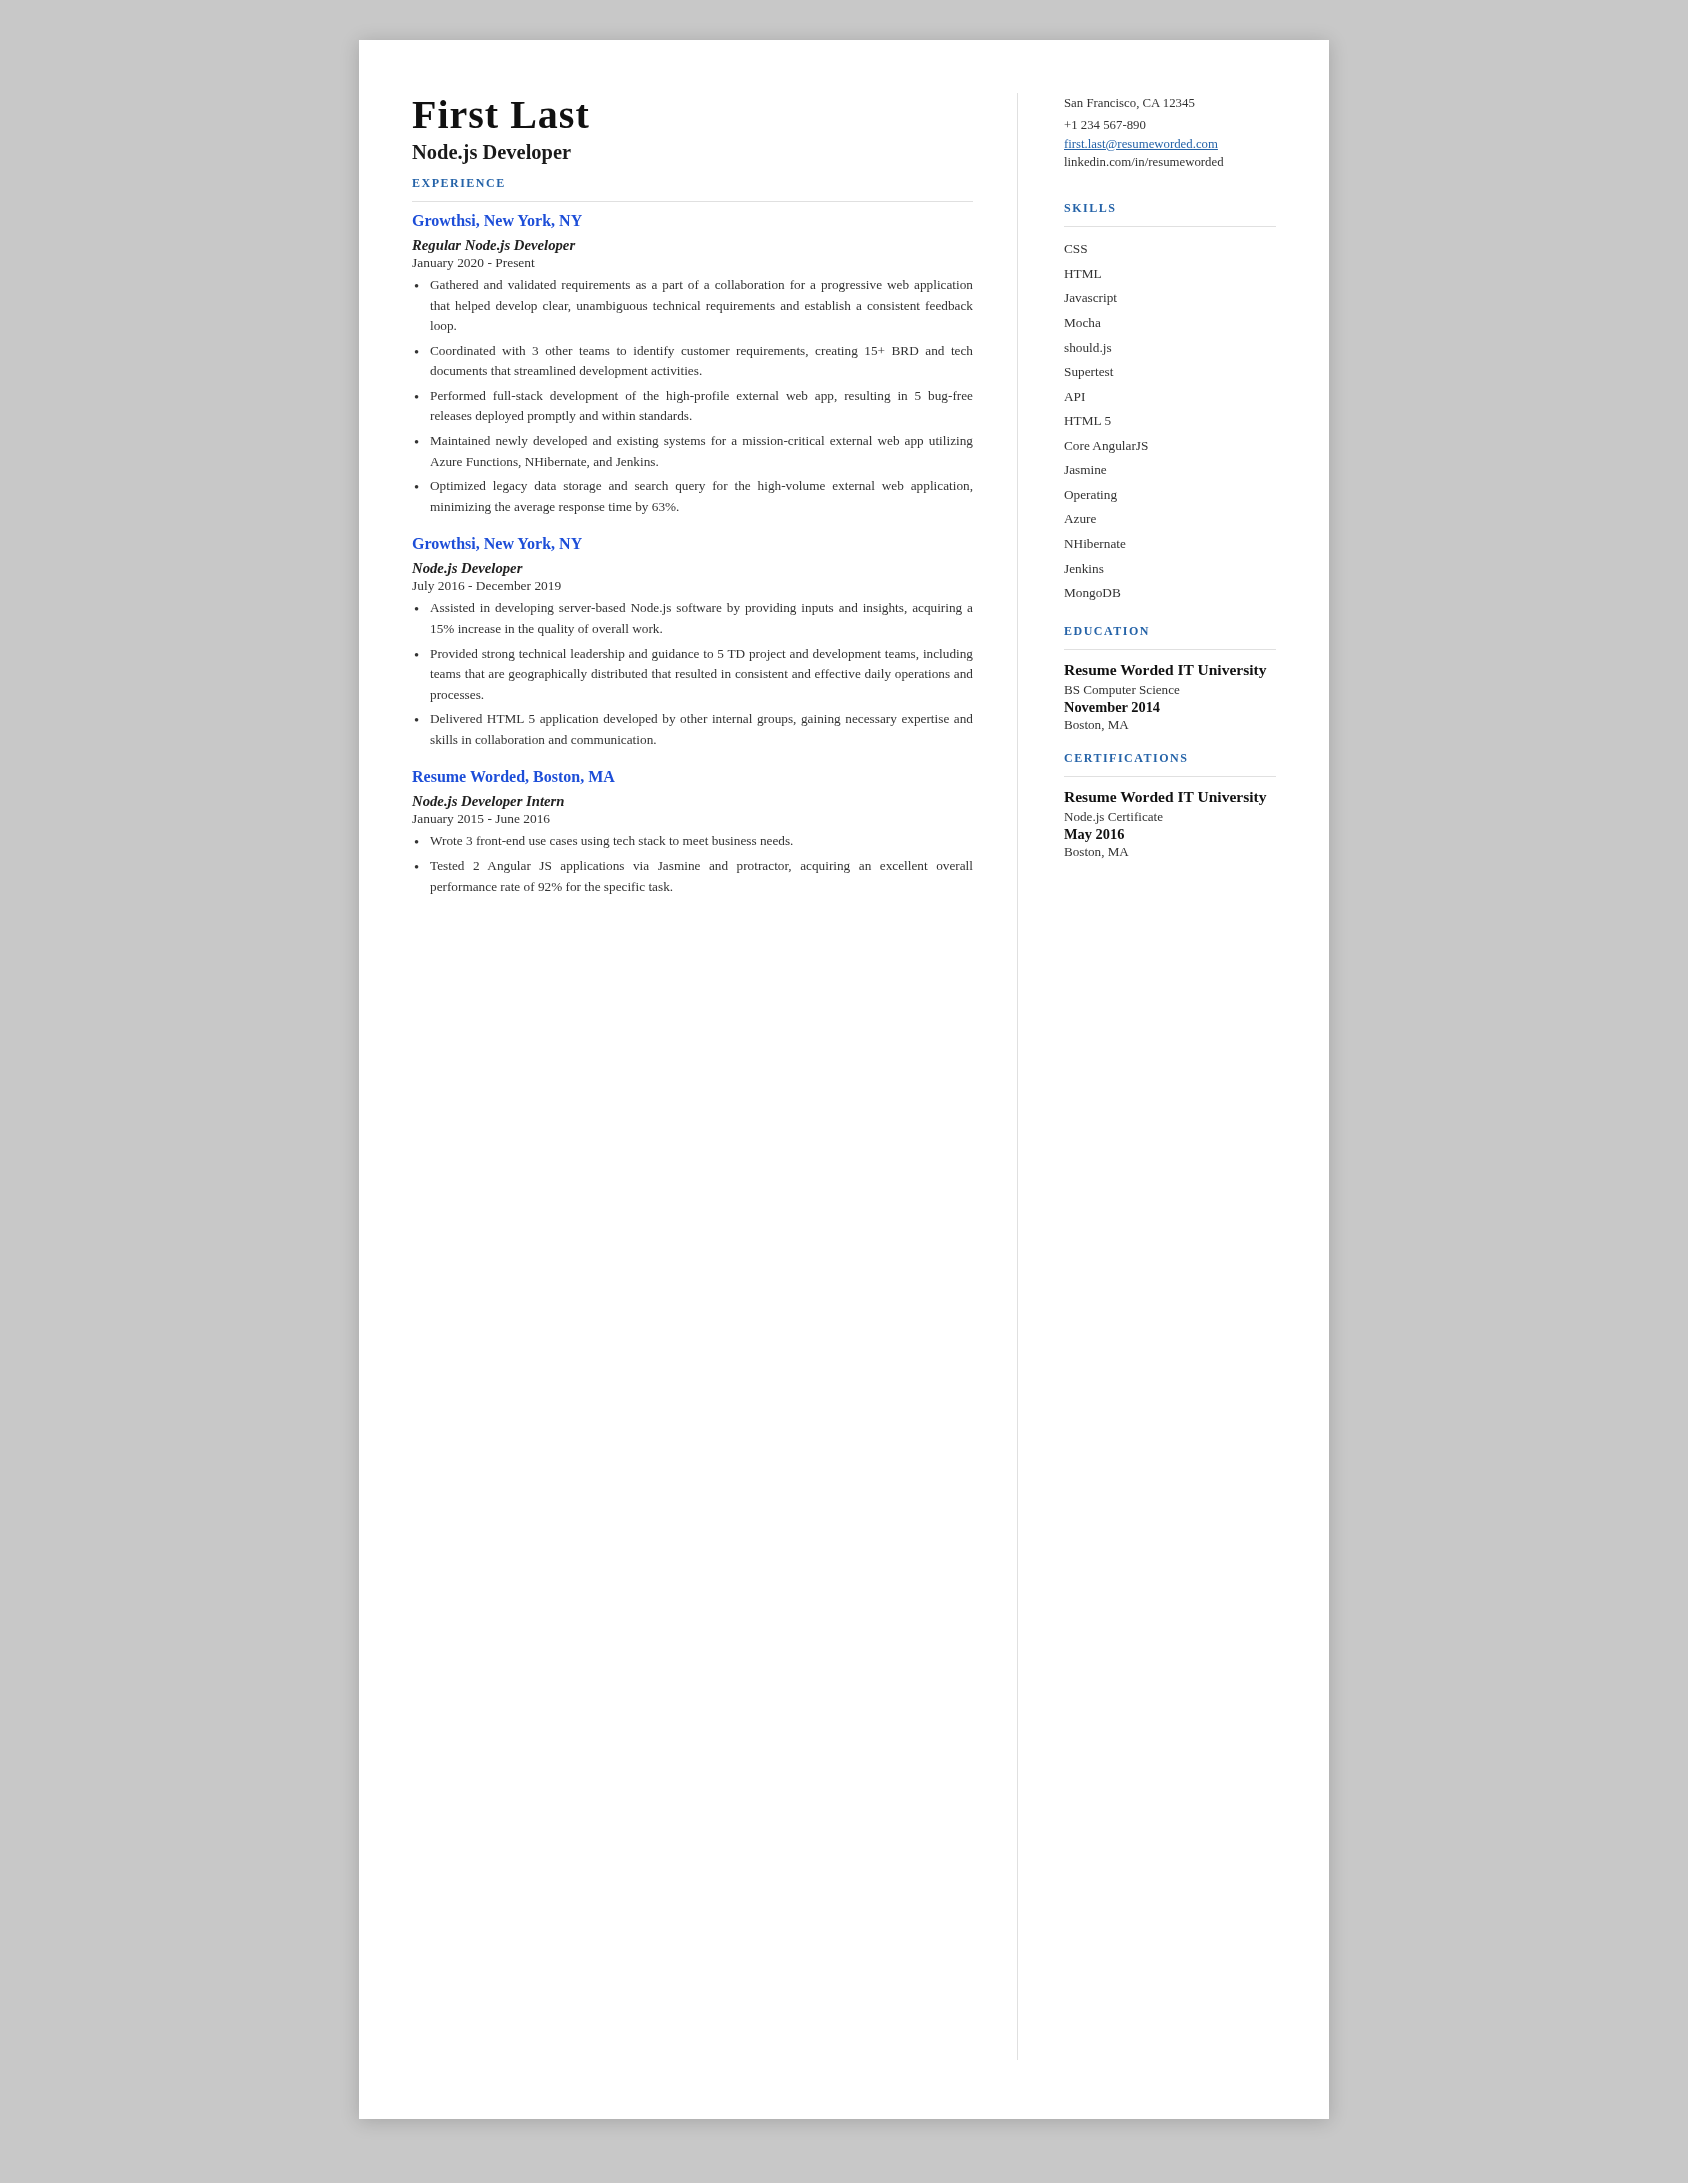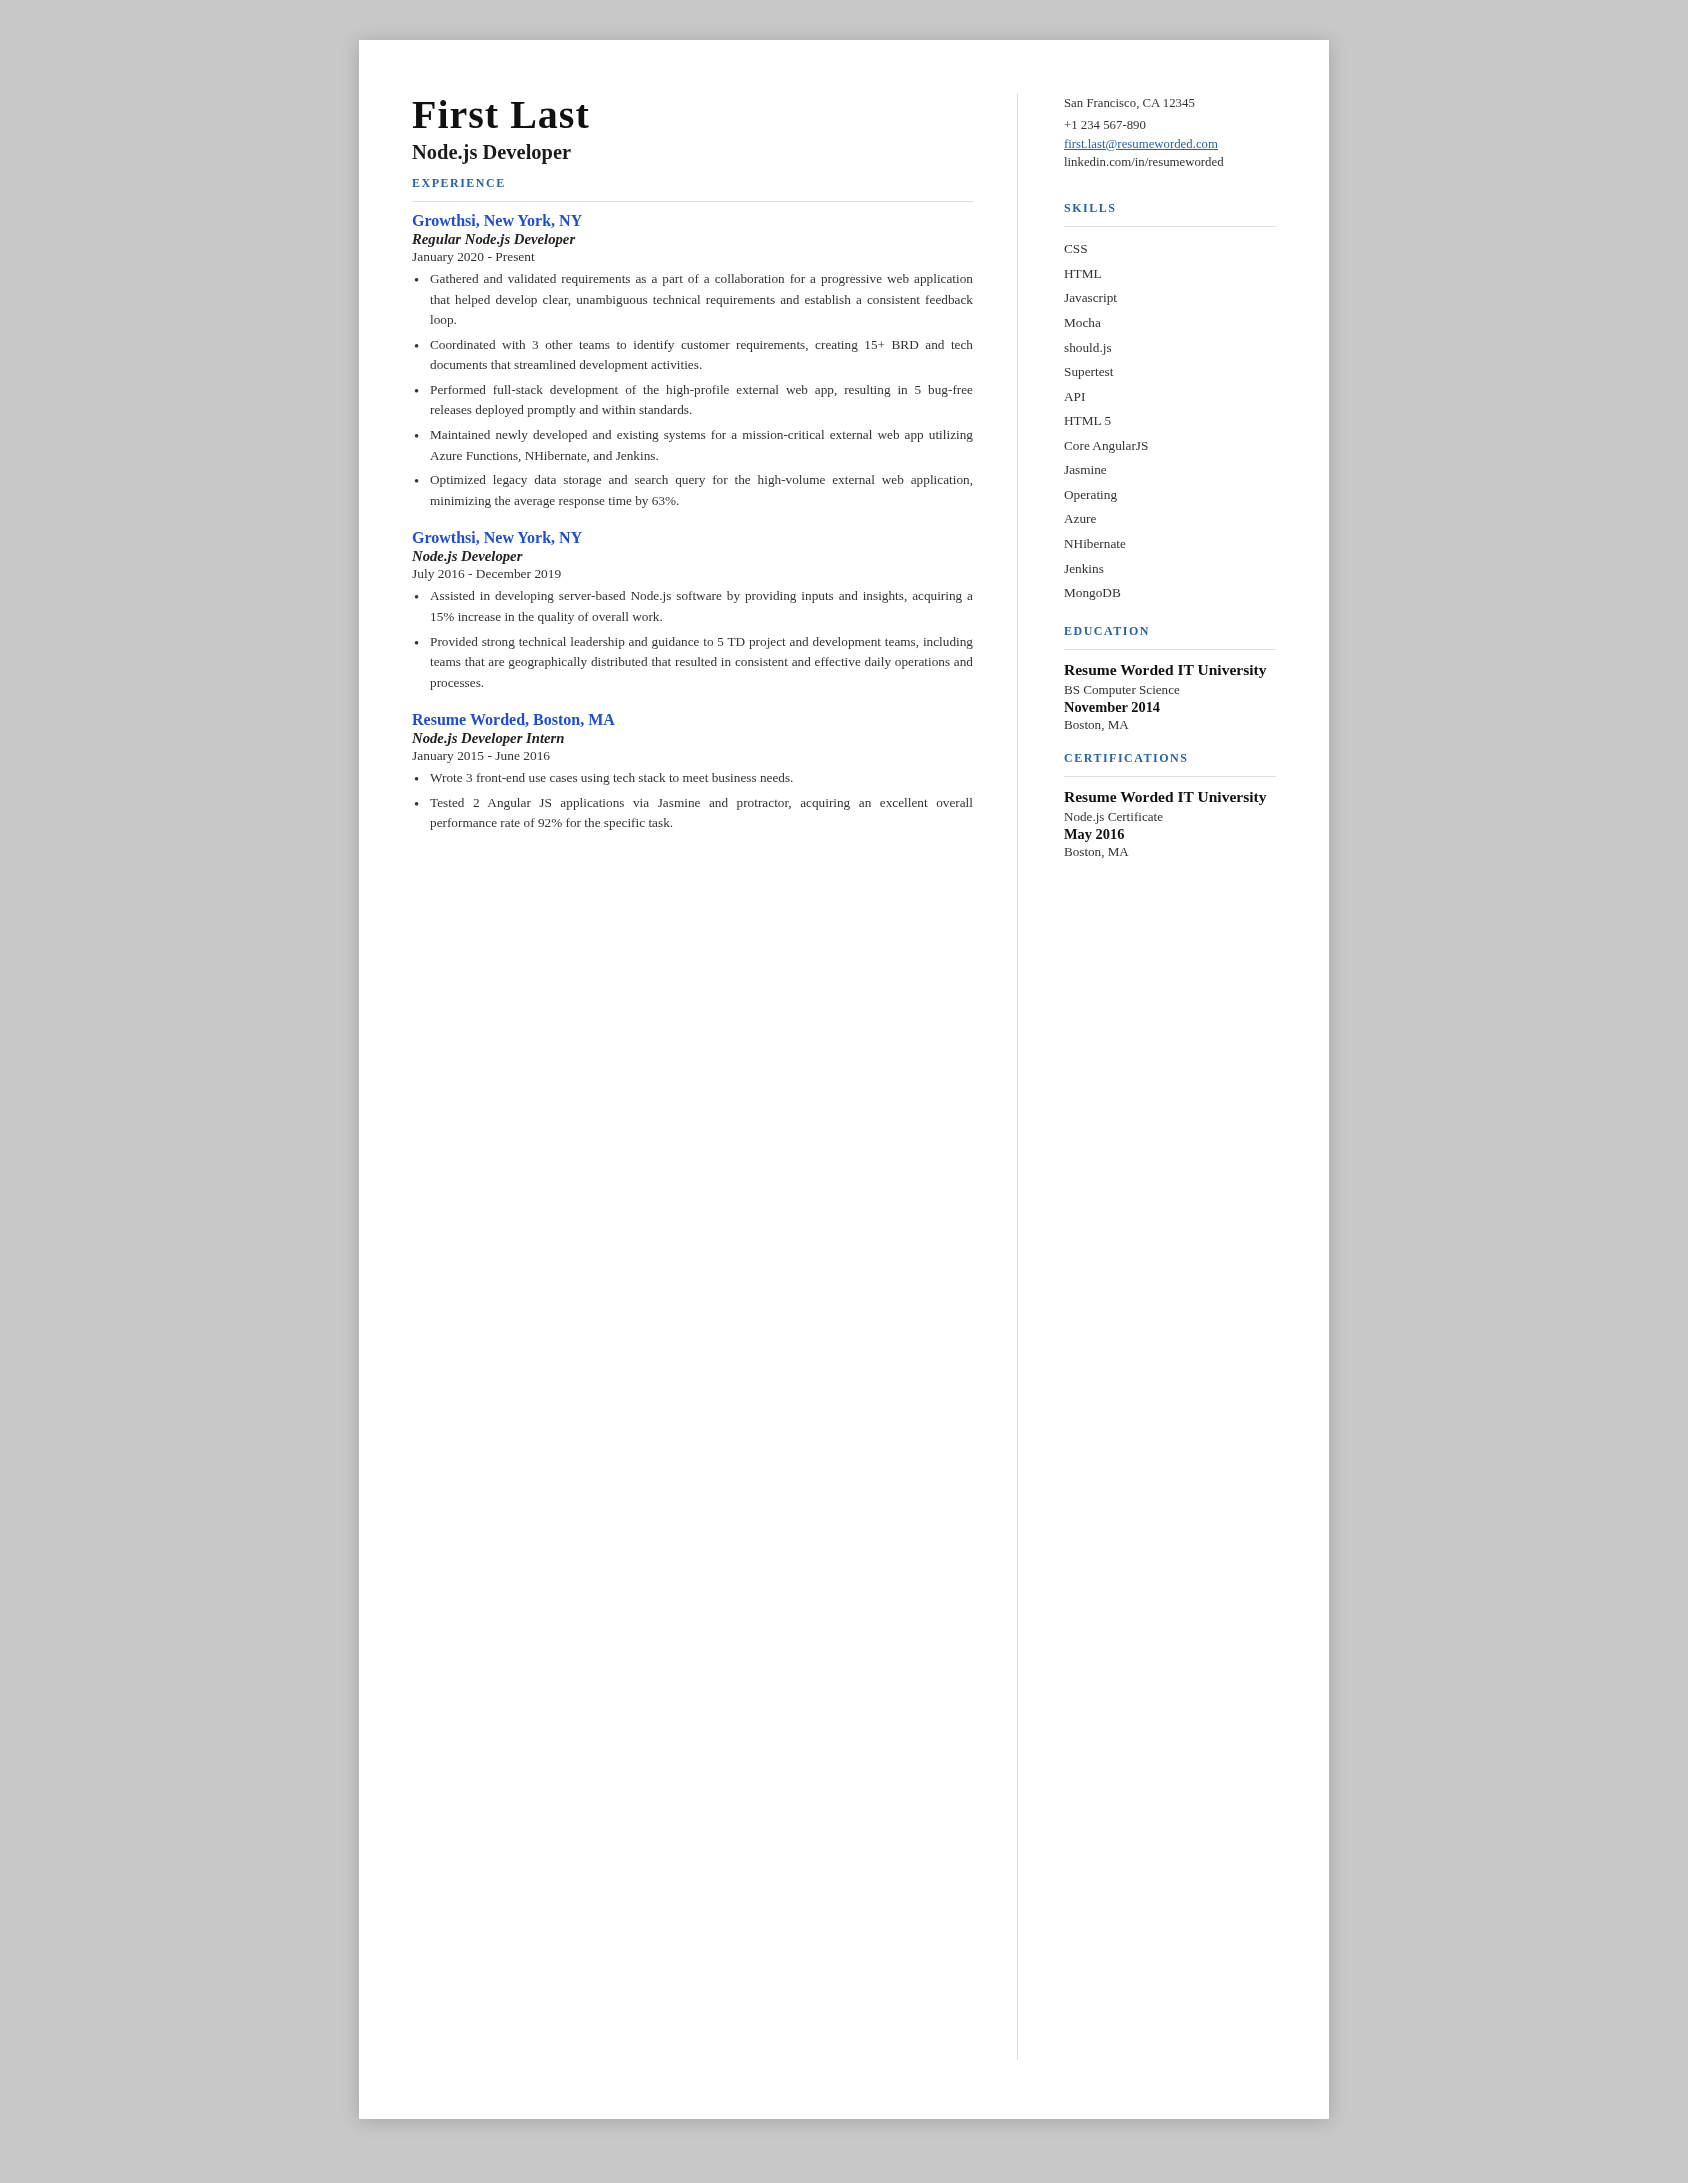--- a/index.html
+++ b/index.html
@@ -76,21 +76,21 @@
       color: #1d4ed8;
     }
     .job-company span.company-name {
       font-weight: 900;
     }
     .job-role {
       font-size: 0.92em;
       font-style: italic;
       font-weight: 700;
       color: #222;
-      margin-top: 1px;
+      margin-top: 7px;
     }
     .job-dates {
       font-size: 0.84em;
       color: #333;
       margin-top: 1px;
       margin-bottom: 4px;
     }
     .bullet-list {
       list-style: none;
       padding-left: 0;
@@ -212,20 +212,21 @@
       <div class="job-block">
         <div class="job-company">
           <span class="company-name">Growthsi,</span>
           <span>New York, NY</span>
         </div>
         <div class="job-role">Node.js Developer</div>
         <div class="job-dates">July 2016 - December 2019</div>
         <ul class="bullet-list">
           <li>Assisted in developing server-based Node.js software by providing inputs and insights, acquiring a 15% increase in the quality of overall work.</li>
           <li>Provided strong technical leadership and guidance to 5 TD project and development teams, including teams that are geographically distributed that resulted in consistent and effective daily operations and processes.</li>
+          <li>Delivered HTML 5 application developed by other internal groups, gaining necessary expertise and skills in collaboration and communication.</li>
         </ul>
       </div>
 
       <div class="job-block">
         <div class="job-company">
           <span class="company-name">Resume Worded,</span>
           <span>Boston, MA</span>
         </div>
         <div class="job-role">Node.js Developer Intern</div>
         <div class="job-dates">January 2015 - June 2016</div>

